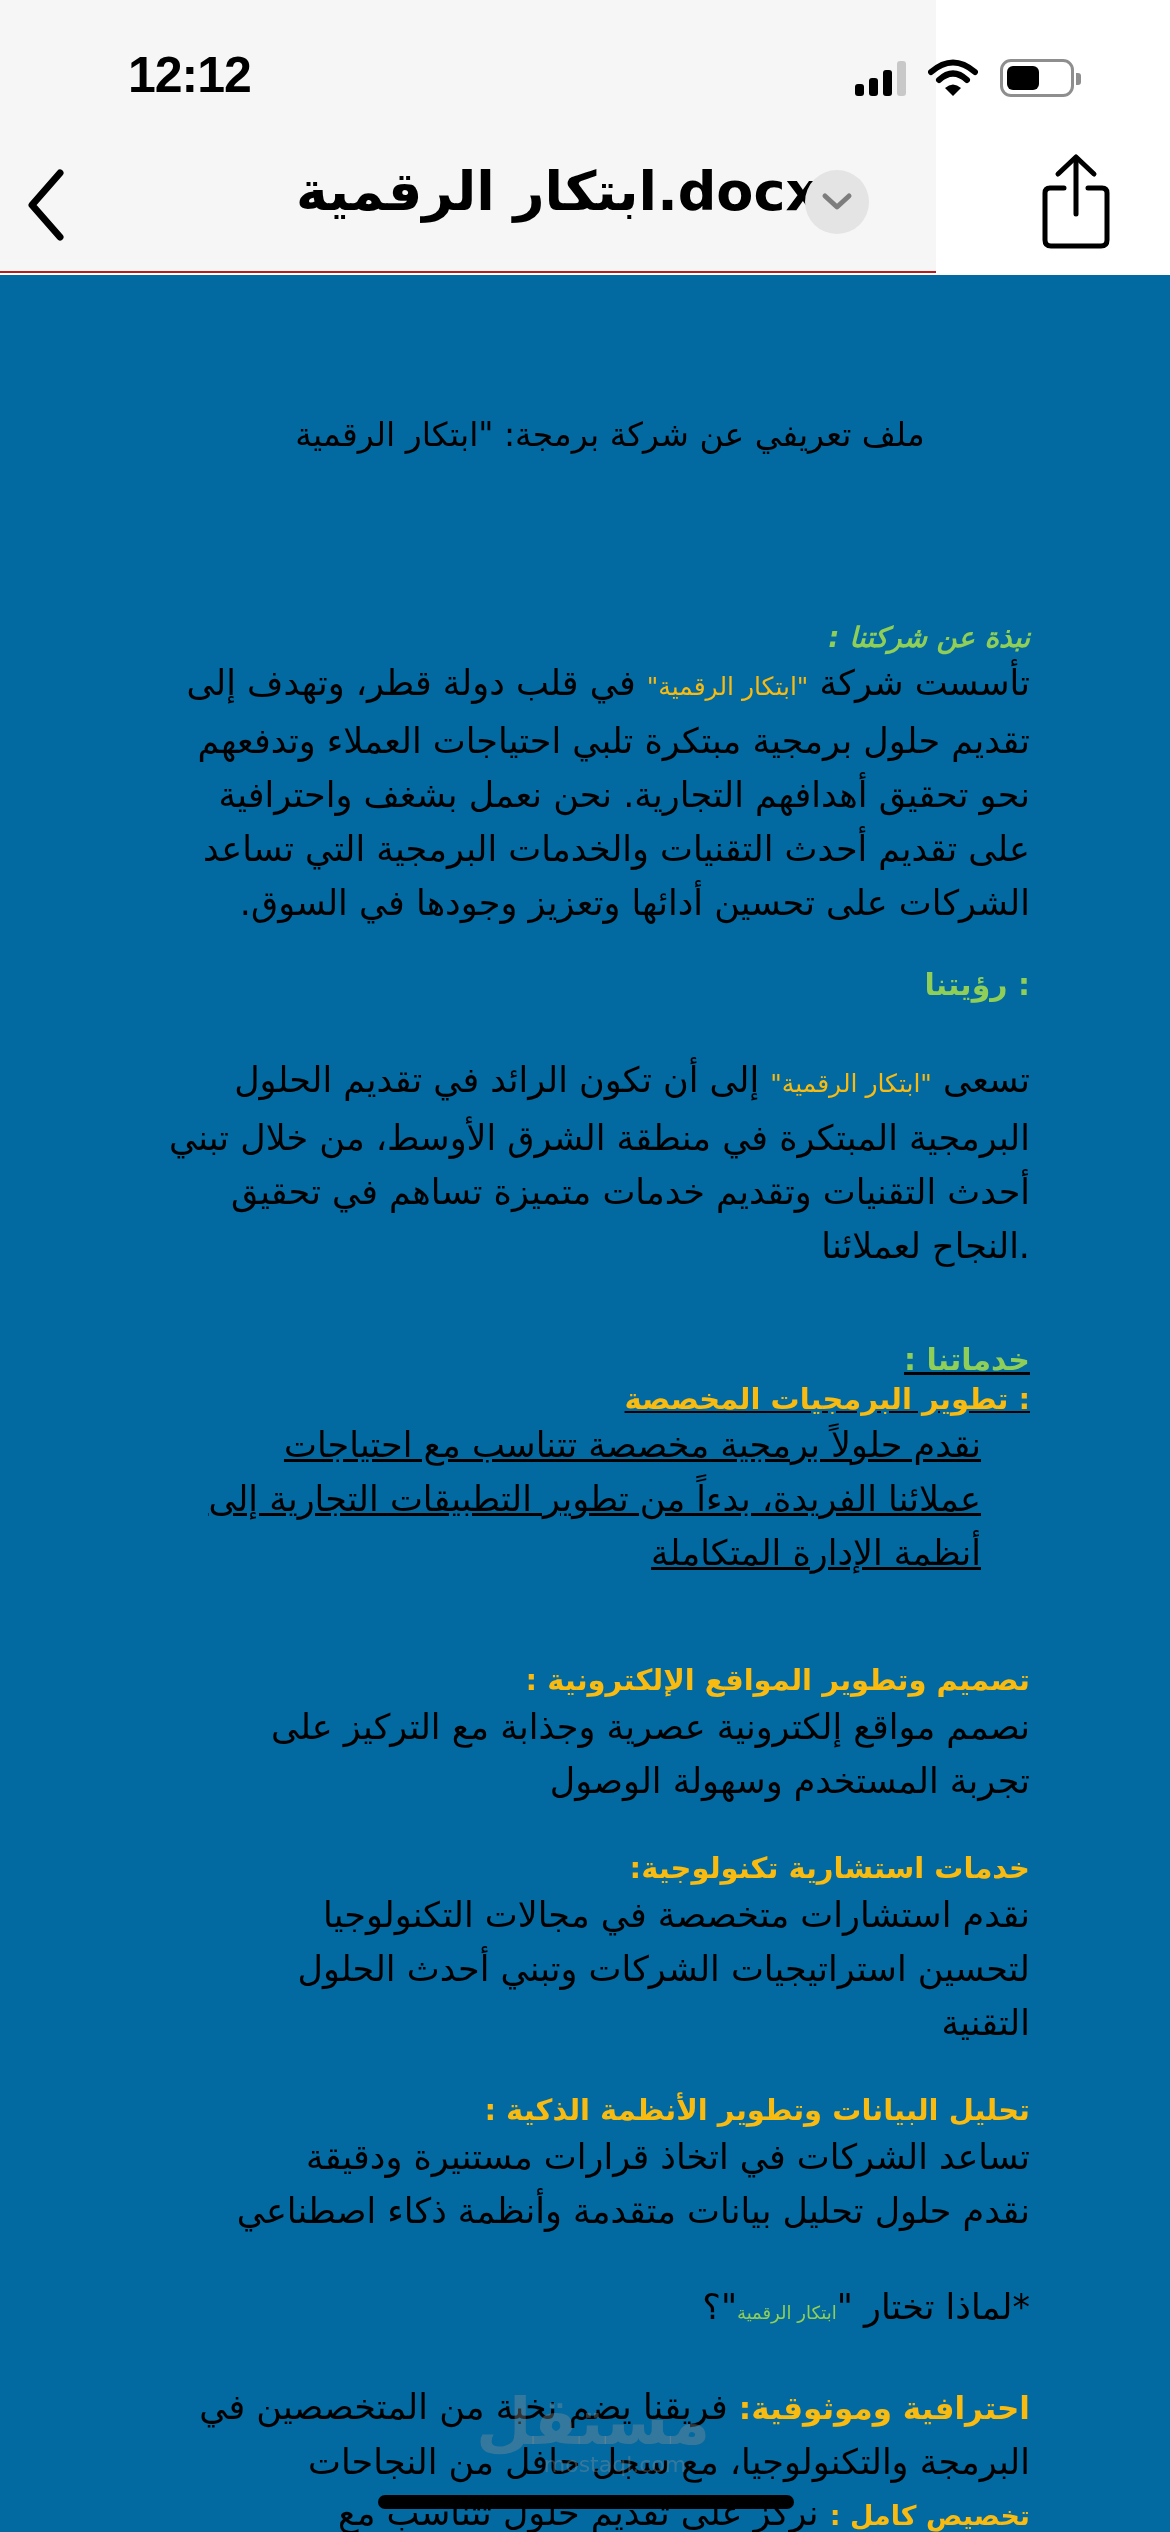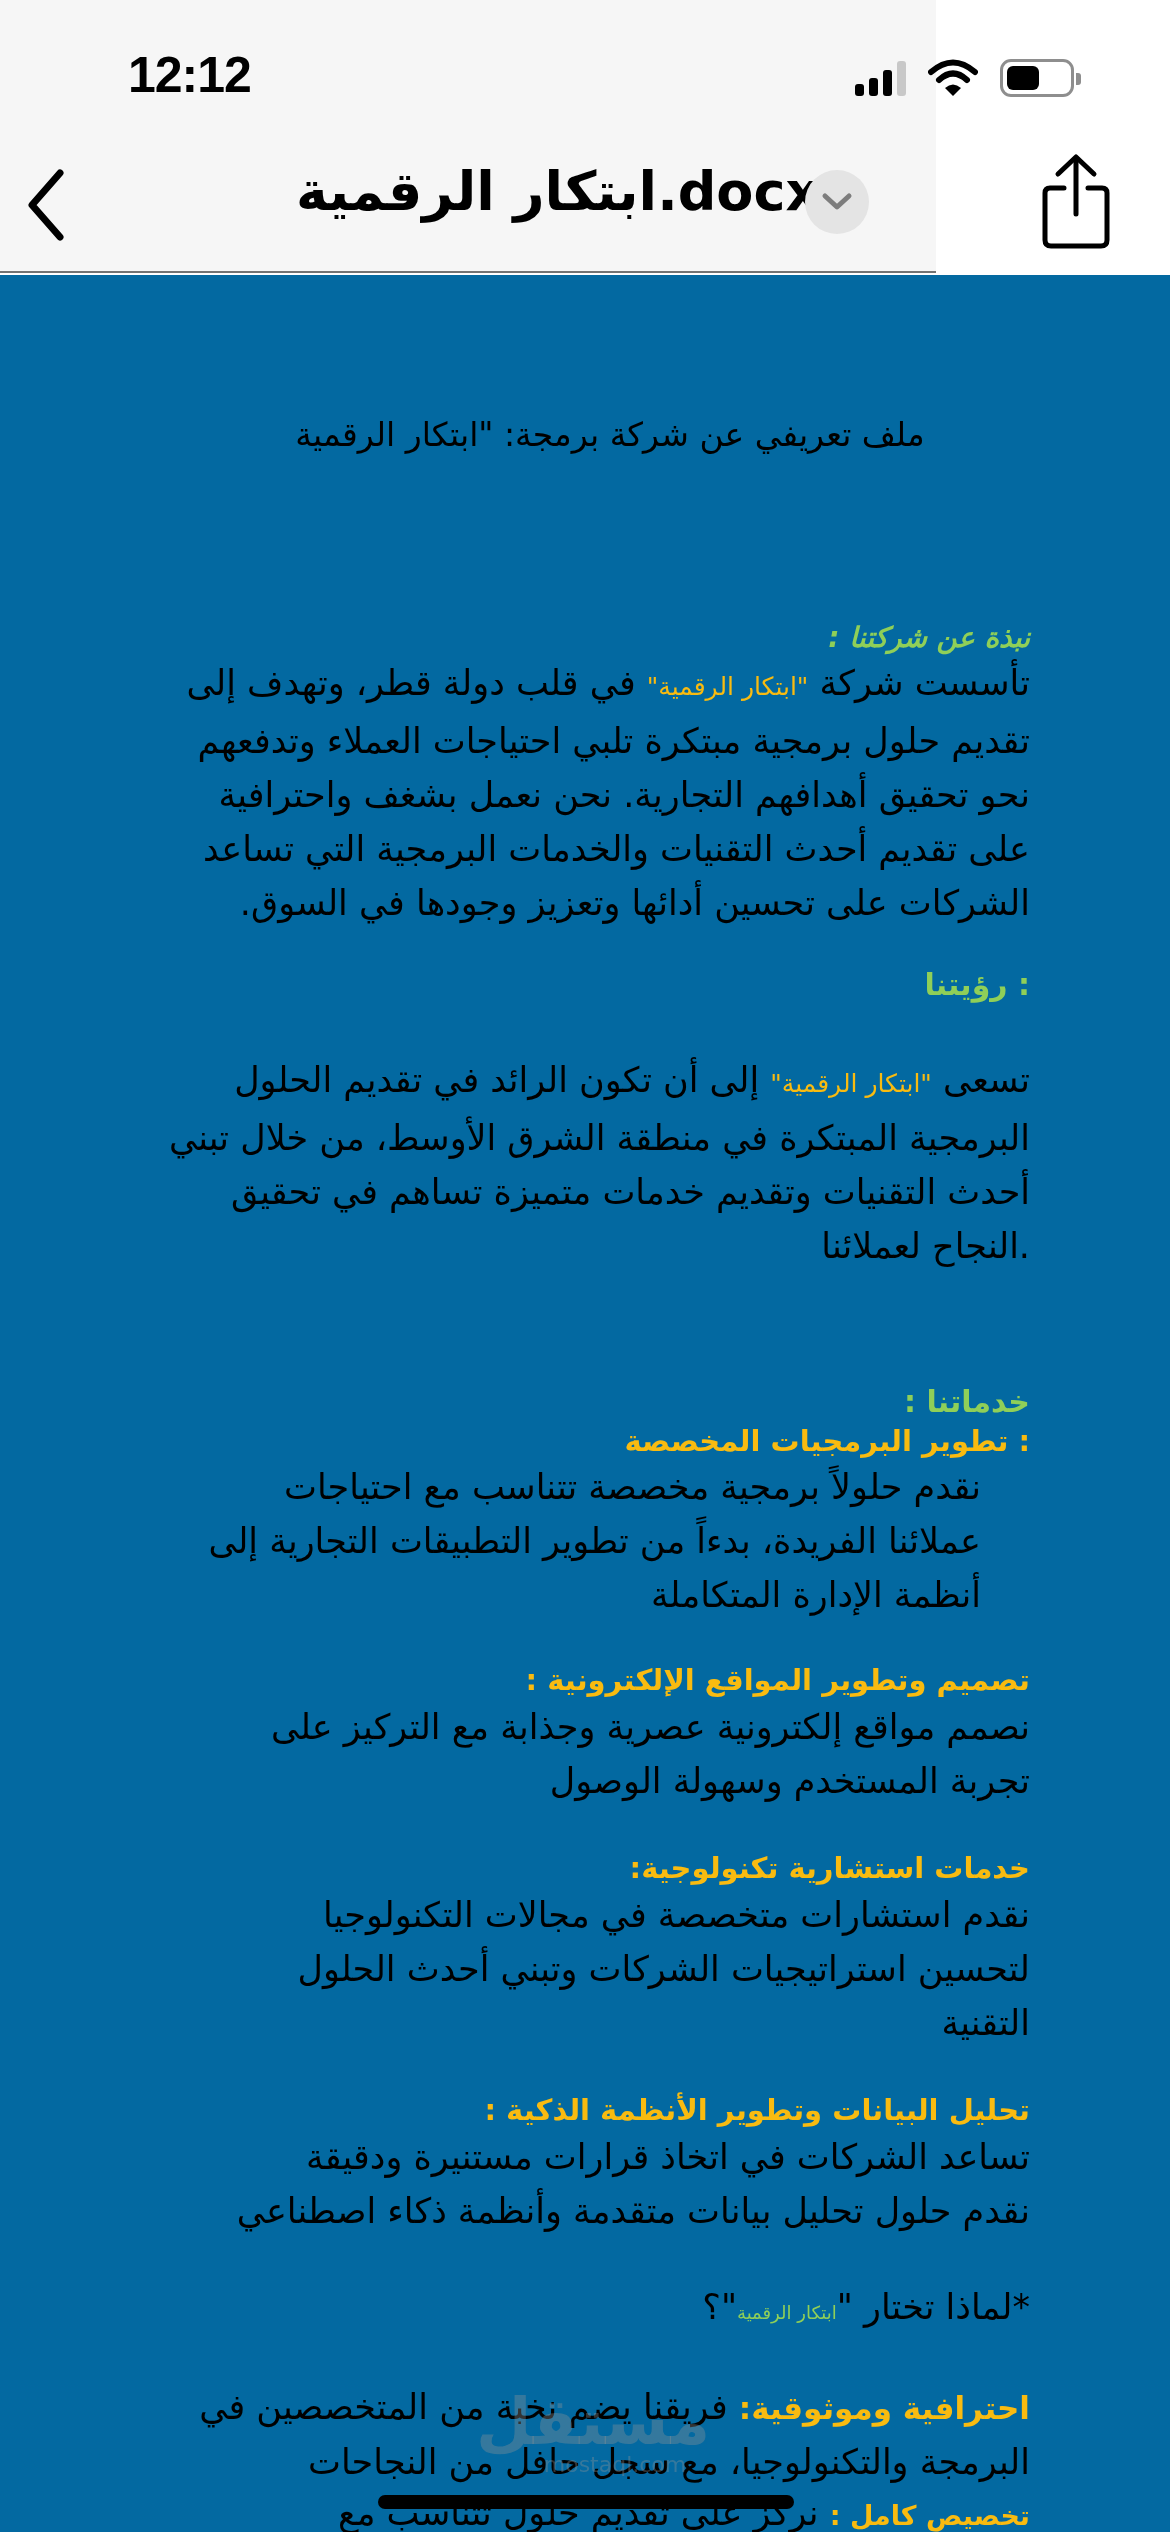--- a/index.html
+++ b/index.html
@@ -5,21 +5,21 @@
   * { margin: 0; padding: 0; box-sizing: border-box; }
   html, body {
     width: 1170px; height: 2532px; overflow: hidden;
     background: #ffffff;
     font-family: "DejaVu Sans", "Liberation Sans", sans-serif;
     color: #000;
   }
   .topbar {
     position: absolute; left: 0; top: 0; width: 936px; height: 273px;
     background: #f6f6f6;
-    border-bottom: 2px solid #737373;
+    border-bottom: 2px solid #b91c1c;
   }
   .status-time {
     position: absolute; left: 128px; top: 46px;
     font-family: "Liberation Sans", sans-serif;
     font-size: 50px; font-weight: bold; letter-spacing: -1px;
   }
   .status-icons { position: absolute; left: 855px; top: 58px; height: 40px; display: flex; align-items: center; gap: 22px; }
   .signal { display: flex; align-items: flex-end; gap: 5px; height: 36px; }
   .signal span { display: block; width: 9px; background: #000; border-radius: 3px; }
   .signal span.dim { background: #c8c8c8; }
@@ -140,21 +140,21 @@
     <div class="body" style="margin-top:48px;">
       <div class="line">
         <span>تسعى </span><span class="accent-gold">"ابتكار الرقمية"</span><span> إلى أن تكون الرائد في تقديم الحلول</span>
       </div>
       <div class="line">البرمجية المبتكرة في منطقة الشرق الأوسط، من خلال تبني</div>
       <div class="line">أحدث التقنيات وتقديم خدمات متميزة تساهم في تحقيق</div>
       <div class="line">.النجاح لعملائنا</div>
     </div>
   </div>
 
-  <div class="block w" style="top:1107px;">
+  <div class="block w" style="top:1065px;text-decoration:underline;">
     <div class="h-green-plain" style="line-height:40px;">خدماتنا :</div>
     <div class="h-gold" style="line-height:38px;">: تطوير البرمجيات المخصصة</div>
     <div class="body" style="margin-right:49px;">
       <div class="line">نقدم حلولاً برمجية مخصصة تتناسب مع احتياجات</div>
       <div class="line">عملائنا الفريدة، بدءاً من تطوير التطبيقات التجارية إلى</div>
       <div class="line">أنظمة الإدارة المتكاملة</div>
     </div>
   </div>
 
   <div class="block w" style="top:1385px;">

